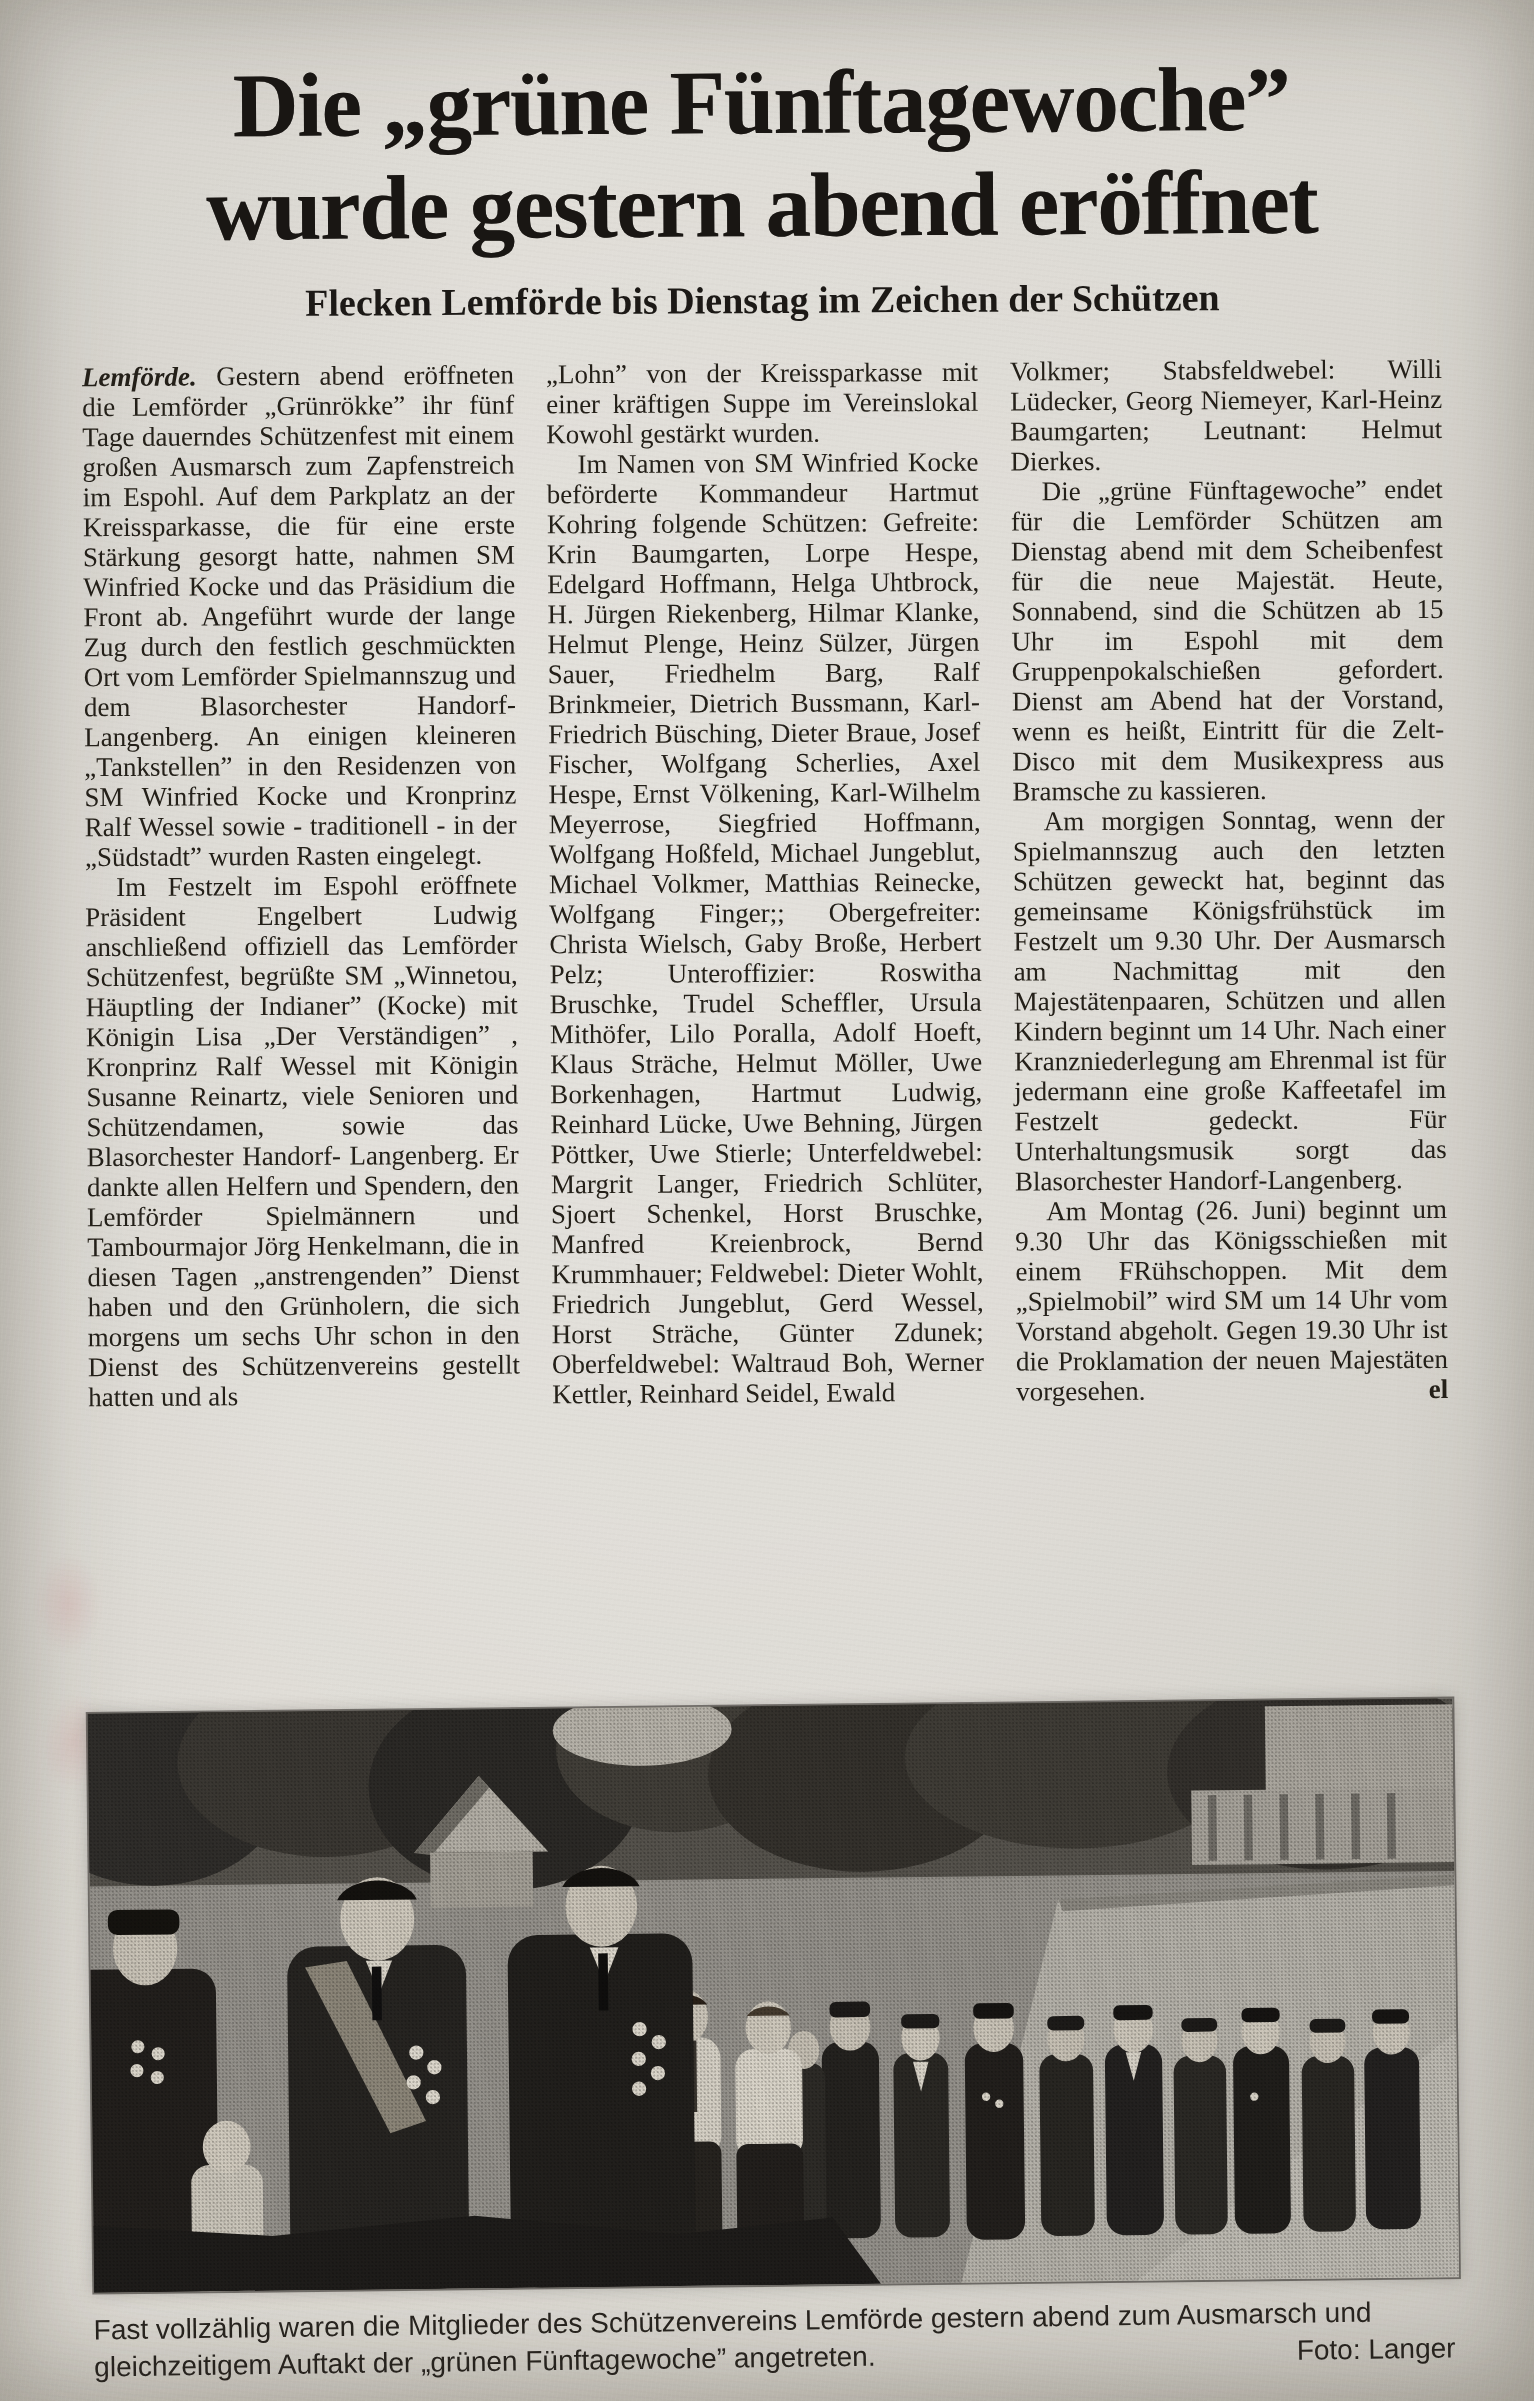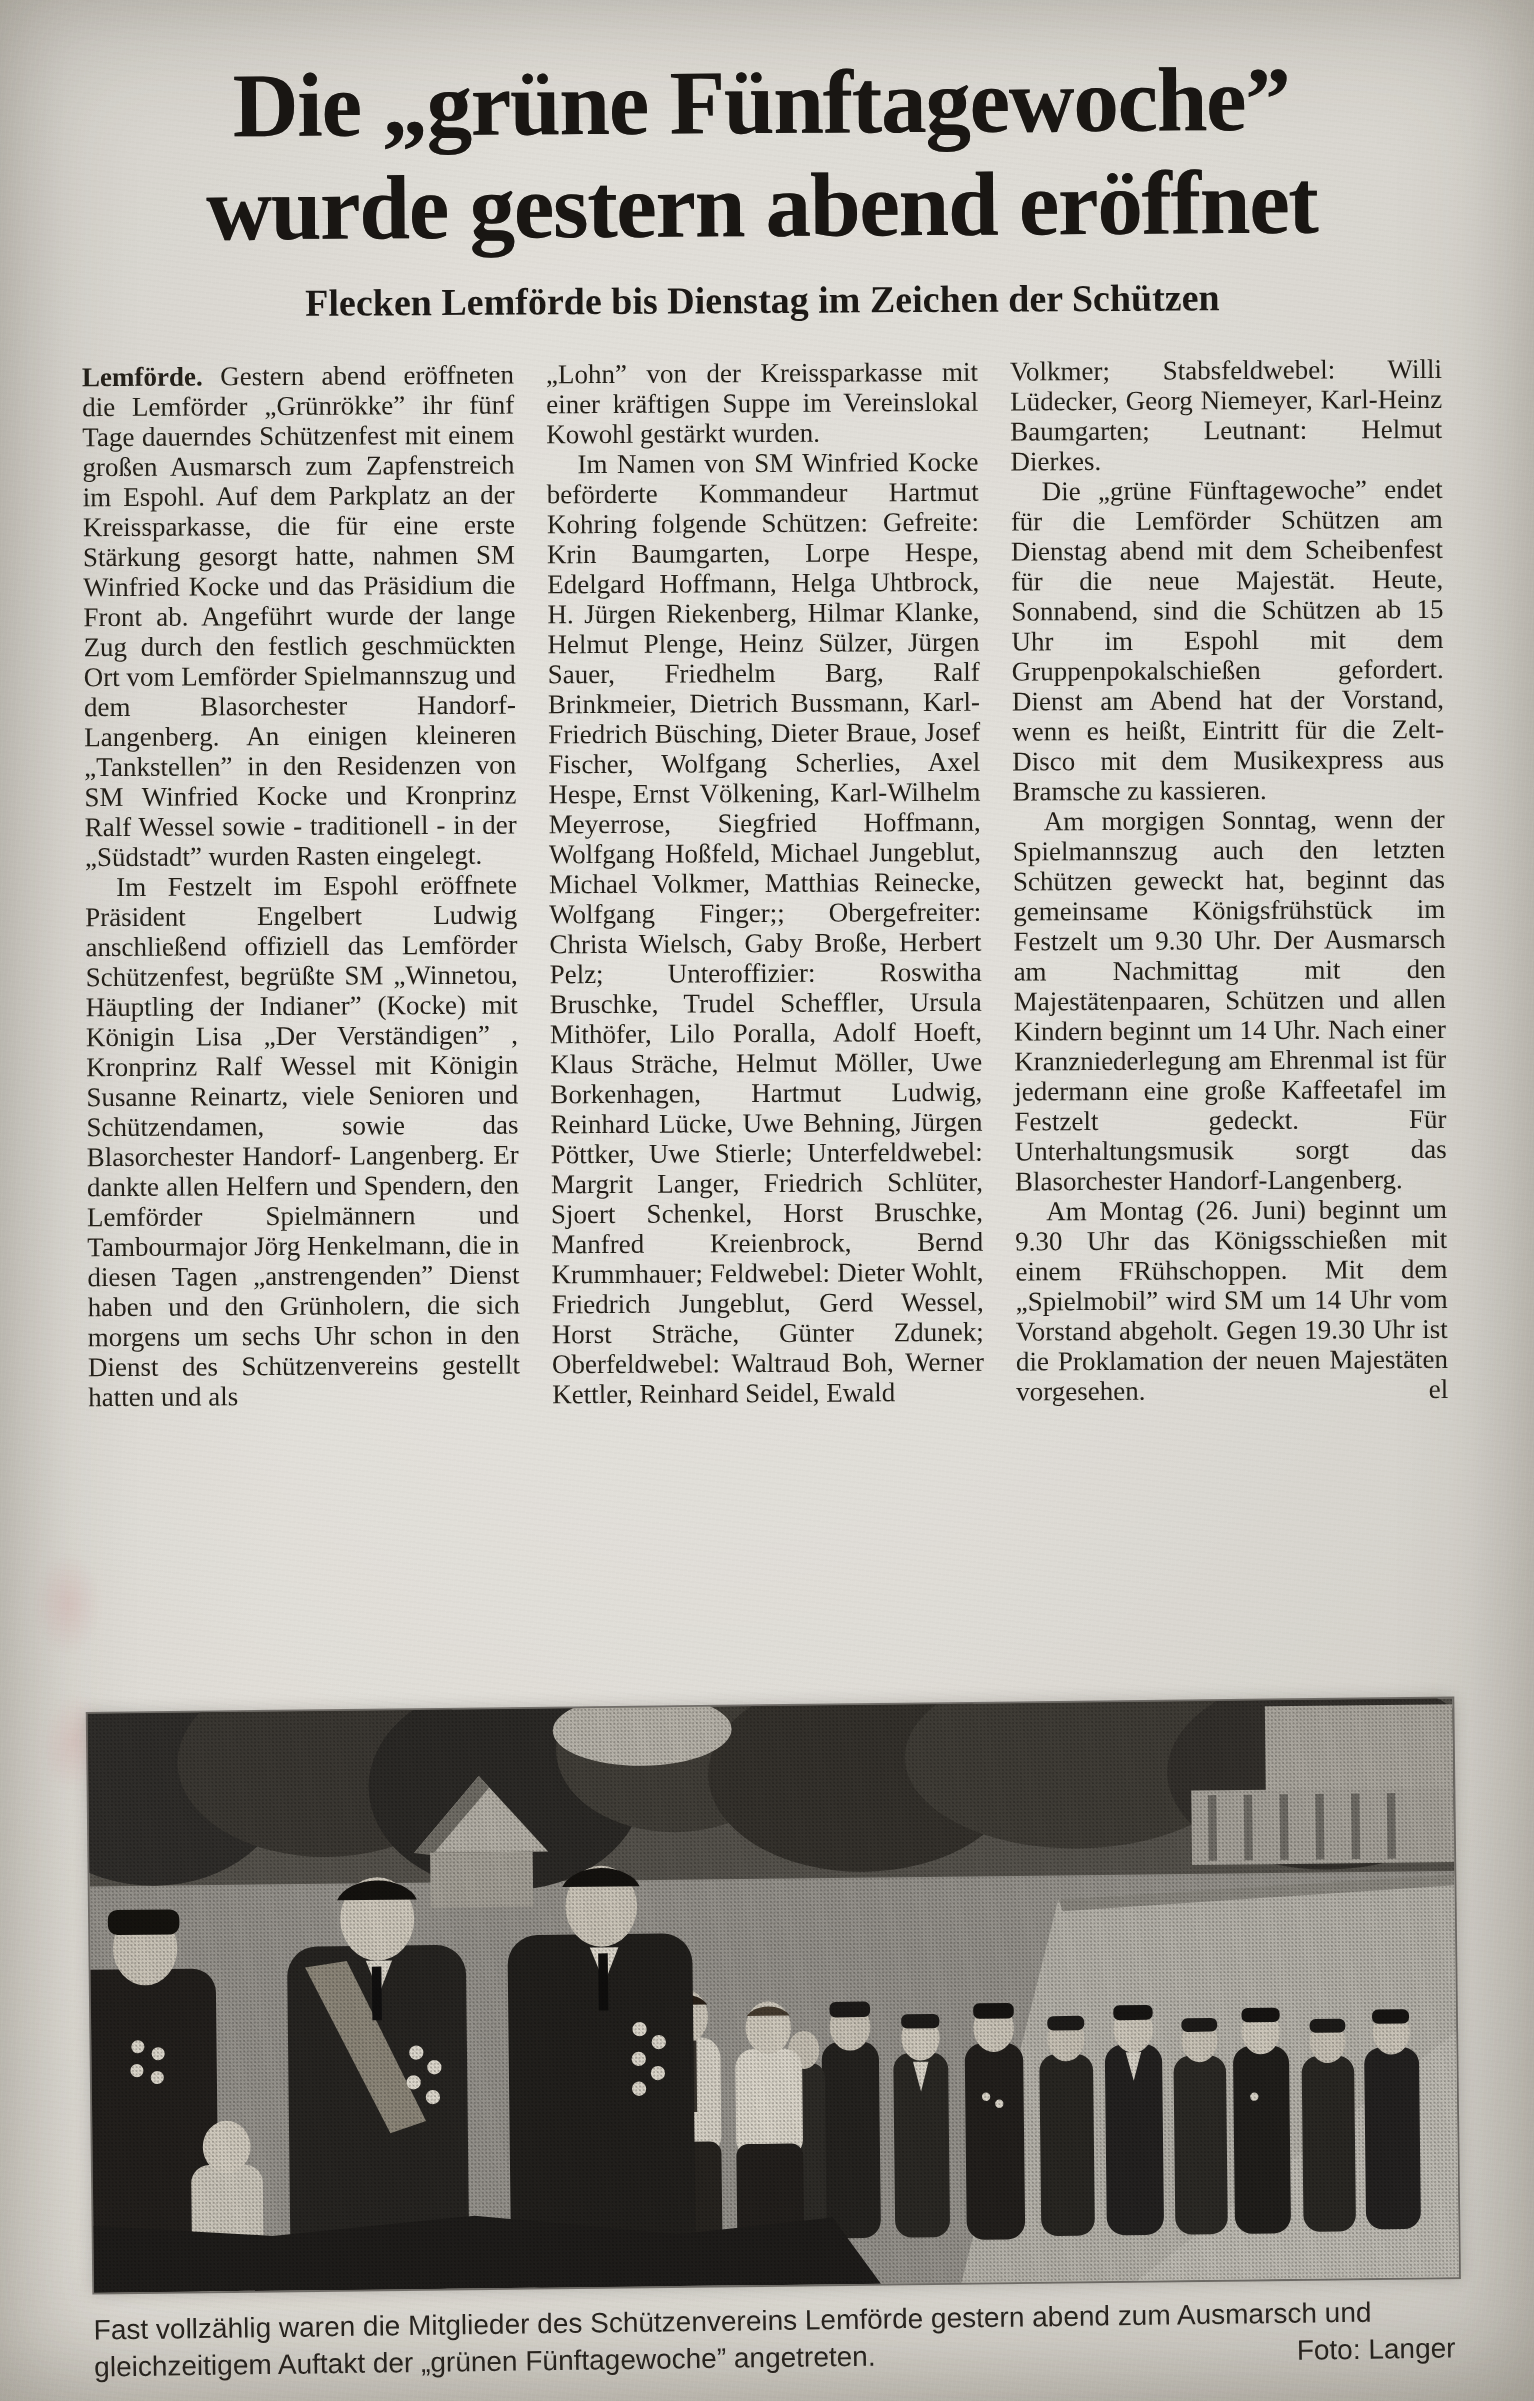--- a/index.html
+++ b/index.html
@@ -55,25 +55,25 @@
   }
   .col {
     width: 432px;
     text-align: justify;
     font-size: 27px;
     line-height: 30px;
     color: #242019;
   }
   .col p { margin: 0; }
   .col p + p { text-indent: 1.15em; }
-  .lead-loc { font-weight: bold; }
+  .lead-loc { font-weight: bold; font-style: italic; }
   .byline {
     float: right;
     padding-left: 24px;
-    font-weight: normal;
+    font-weight: bold;
   }
   .photo-wrap {
     position: relative;
     width: 1365px; height: 579px;
     margin-left: -1.2px;
     margin-top: 10.7px;
     transform: rotate(-0.30deg);
     background: #8f8c85;
     overflow: hidden;
     box-shadow: 0 0 0 1.8px rgba(40,37,32,.55), 0 0 15.5px rgba(40,37,32,.25);

